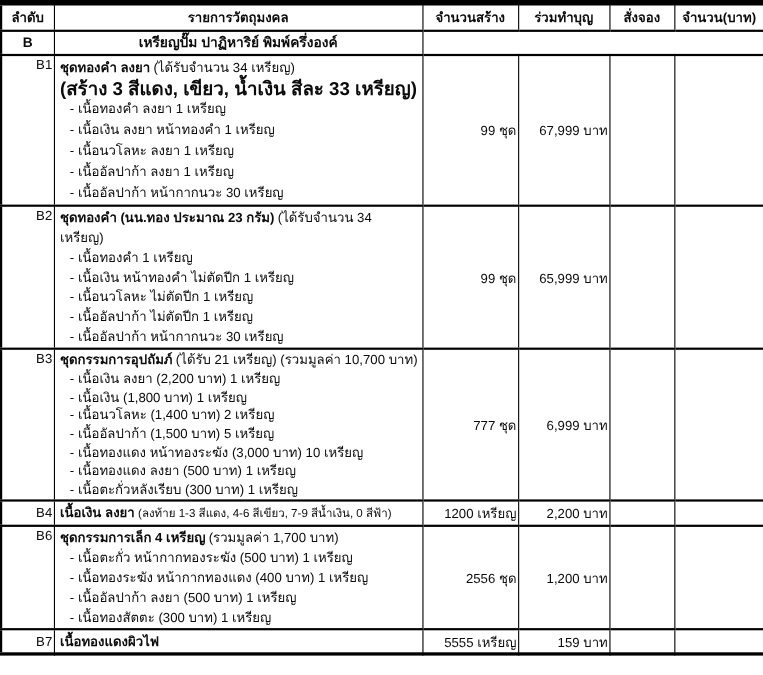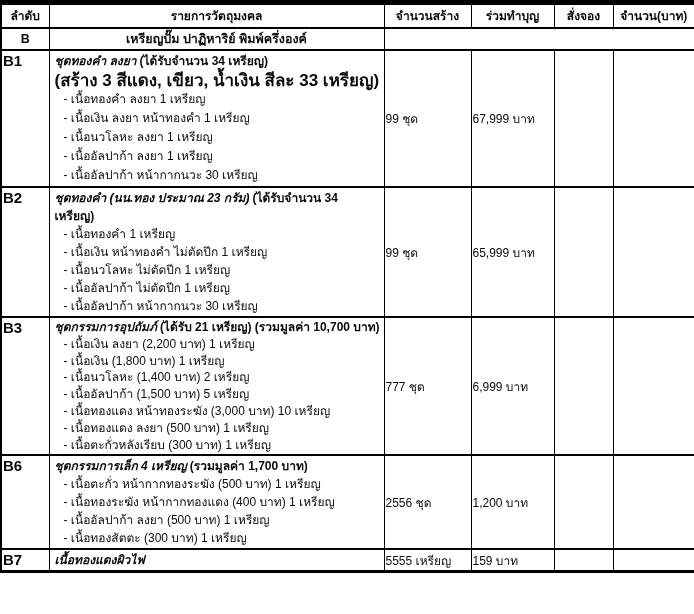--- a/index.html
+++ b/index.html
@@ -39,42 +39,42 @@
   }
   th {
     font-size: 12px;
     font-weight: bold;
     text-align: center;
     padding: 1px 1px 2px 1px;
     background: #fff;
     white-space: nowrap;
   }
   .c-code {
-    text-align: left;
-    font-weight: bold;
-    font-size: 15px;
+    text-align: right;
+    font-weight: normal;
+    font-size: 12px;
     vertical-align: top;
     padding-top: 1px;
   }
   .single .c-code { vertical-align: middle; padding-top: 0; }
   .c-desc {
     vertical-align: top;
     padding: 1px 3px 1px 5px;
     font-size: 12px;
     line-height: 18px;
   }
   tr.lh19 .c-desc { line-height: 19px; }
   tr.lh17 .c-desc { line-height: 16.8px; }
-  .t { font-weight: bold; font-style: italic; }
-  .note { font-weight: bold; margin-left: 3px; }
+  .t { font-weight: bold; }
+  .note { font-weight: normal; margin-left: 3px; }
   .note.small { font-size: 10.5px; }
   .sub { font-weight: bold; font-size: 17px; }
   .item { padding-left: 9px; white-space: nowrap; }
   .c-qty, .c-don {
-    text-align: left;
+    text-align: right;
     vertical-align: middle;
     font-size: 12px;
     padding: 0 1px;
     white-space: nowrap;
   }
   .c-res, .c-amt { background: #fff; }
   tr.section-row td {
     font-weight: bold;
     font-size: 12.5px;
     text-align: center;
@@ -157,20 +157,28 @@
       <div class="item">- เนื้อทองแดง หน้าทองระฆัง (3,000 บาท) 10 เหรียญ</div>
       <div class="item">- เนื้อทองแดง ลงยา (500 บาท) 1 เหรียญ</div>
       <div class="item">- เนื้อตะกั่วหลังเรียบ (300 บาท) 1 เหรียญ</div>
     </td>
     <td class="c-qty">777 ชุด</td>
     <td class="c-don">6,999 บาท</td>
     <td class="c-res"></td>
     <td class="c-amt"></td>
   </tr>
 
+  <tr class="single" style="height:22px">
+    <td class="c-code">B4</td>
+    <td class="c-desc"><span class="t">เนื้อเงิน ลงยา</span><span class="note small">(ลงท้าย 1-3 สีแดง, 4-6 สีเขียว, 7-9 สีน้ำเงิน, 0 สีฟ้า)</span></td>
+    <td class="c-qty">1200 เหรียญ</td>
+    <td class="c-don">2,200 บาท</td>
+    <td class="c-res"></td>
+    <td class="c-amt"></td>
+  </tr>
 
 
   <tr style="height:90px">
     <td class="c-code">B6</td>
     <td class="c-desc">
       <div><span class="t">ชุดกรรมการเล็ก 4 เหรียญ</span><span class="note">(รวมมูลค่า 1,700 บาท)</span></div>
       <div class="item">- เนื้อตะกั่ว หน้ากากทองระฆัง (500 บาท) 1 เหรียญ</div>
       <div class="item">- เนื้อทองระฆัง หน้ากากทองแดง (400 บาท) 1 เหรียญ</div>
       <div class="item">- เนื้ออัลปาก้า ลงยา (500 บาท) 1 เหรียญ</div>
       <div class="item">- เนื้อทองสัตตะ (300 บาท) 1 เหรียญ</div>

